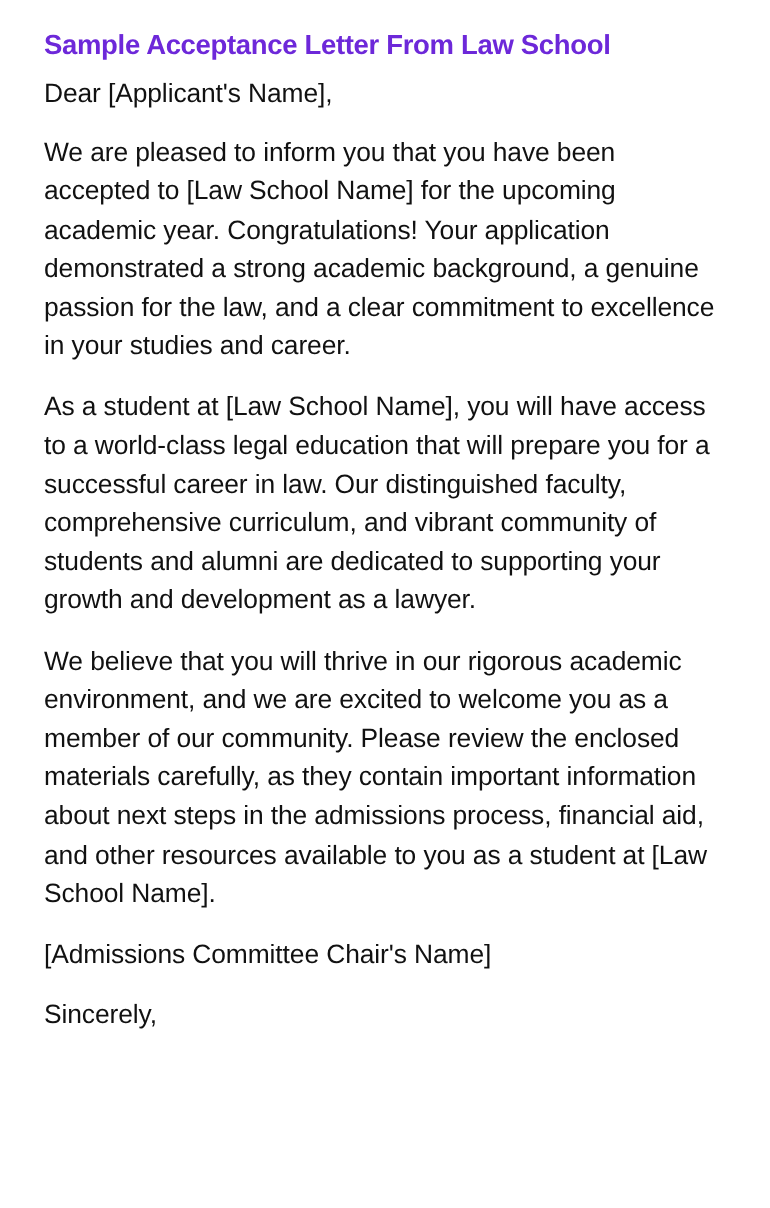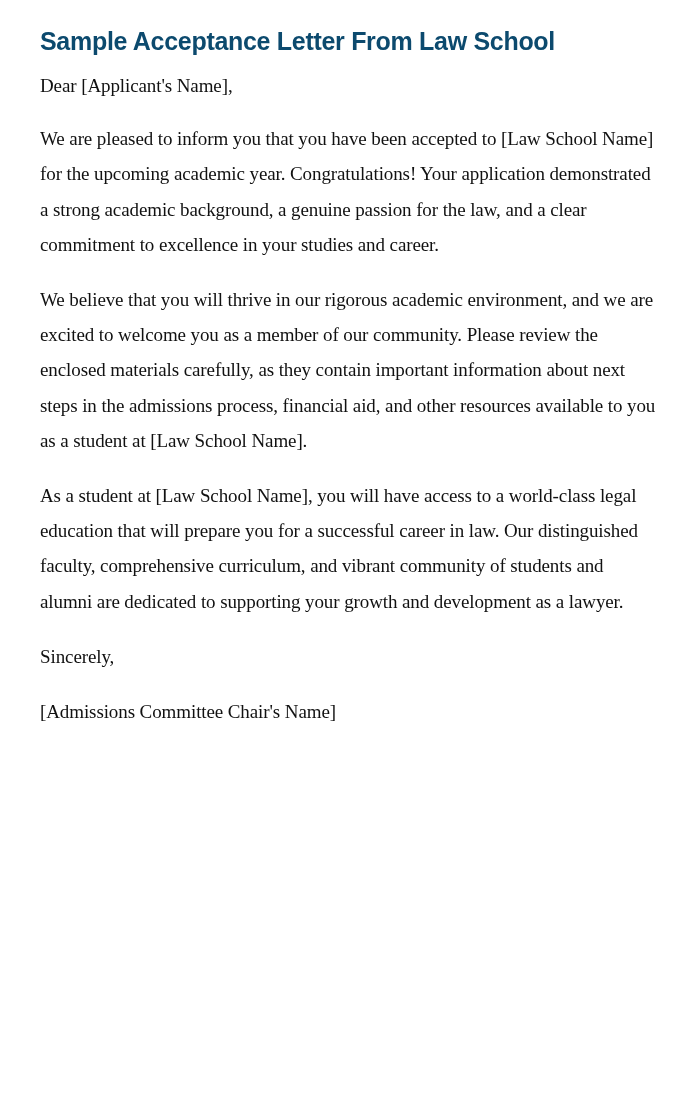--- a/index.html
+++ b/index.html
@@ -19,36 +19,35 @@
       padding: 24px 40px 0 40px;
       width: 620px;
     }
     .title {
       font-family: "Liberation Sans", sans-serif;
       font-weight: bold;
       font-size: 25px;
       line-height: 34px;
       margin: 0 0 10px 0;
       letter-spacing: -0.3px;
-      color: #0c4a6e;
+      color: #6d28d9;
     }
     .para {
-      font-size: 19px;
+      font-size: 24px;
       line-height: 35.2px;
       margin: 0 0 20px 0;
       letter-spacing: -0.1px;
       word-spacing: 0px;
-      font-family: Liberation Serif, serif;
     }
     .salutation { margin-bottom: 18px; }
   </style>
 </head>
 <body>
 
 <div class="doc">
   <h1 class="title">Sample Acceptance Letter From Law School</h1>
   <p class="para salutation">Dear [Applicant's Name],</p>
   <p class="para">We are pleased to inform you that you have been accepted to [Law School Name] for the upcoming academic year. Congratulations! Your application demonstrated a strong academic background, a genuine passion for the law, and a clear commitment to excellence in your studies and career.</p>
+  <p class="para">As a student at [Law School Name], you will have access to a world-class legal education that will prepare you for a successful career in law. Our distinguished faculty, comprehensive curriculum, and vibrant community of students and alumni are dedicated to supporting your growth and development as a lawyer.</p>
   <p class="para">We believe that you will thrive in our rigorous academic environment, and we are excited to welcome you as a member of our community. Please review the enclosed materials carefully, as they contain important information about next steps in the admissions process, financial aid, and other resources available to you as a student at [Law School Name].</p>
-  <p class="para">As a student at [Law School Name], you will have access to a world-class legal education that will prepare you for a successful career in law. Our distinguished faculty, comprehensive curriculum, and vibrant community of students and alumni are dedicated to supporting your growth and development as a lawyer.</p>
+  <p class="para">[Admissions Committee Chair's Name]</p>
   <p class="para">Sincerely,</p>
-  <p class="para">[Admissions Committee Chair's Name]</p>
 </div>
 
 </body></html>

